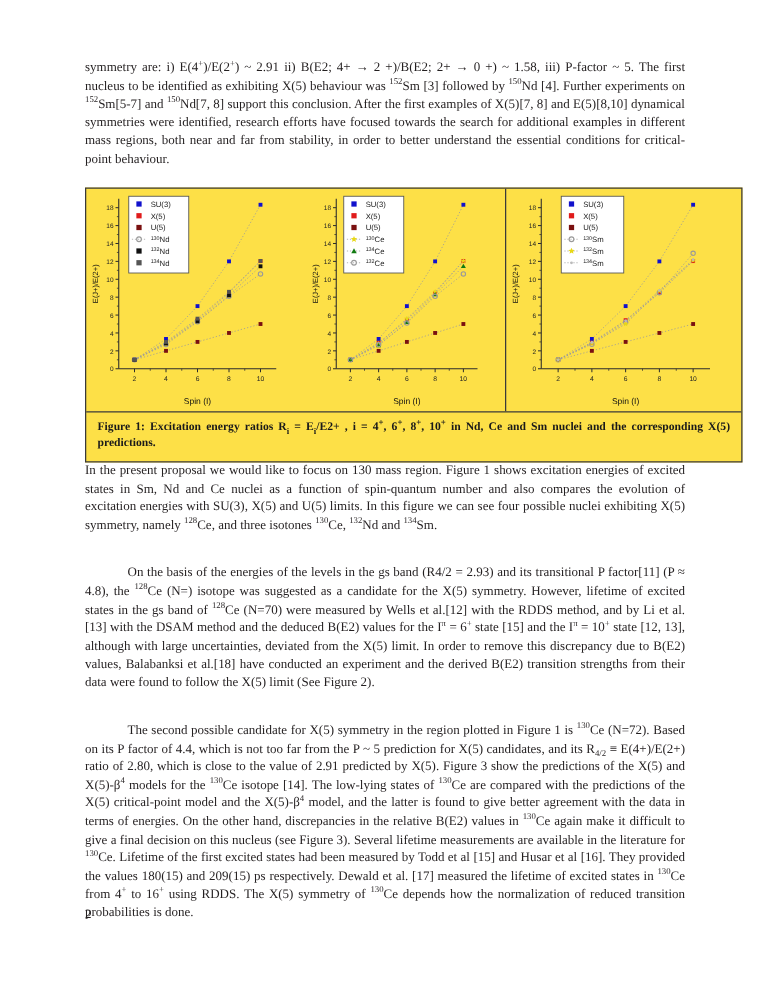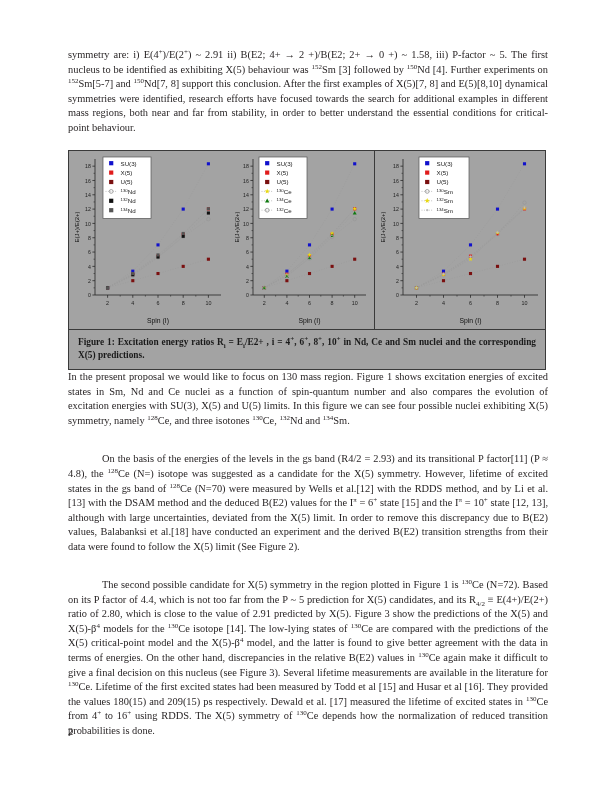--- a/index.html
+++ b/index.html
@@ -37,23 +37,23 @@
   }
   p.body-text + p.body-text { margin-top: 24px; }
   .indent { display: inline-block; width: 34px; }
   sup { font-size: 7px; vertical-align: super; line-height: 0; }
   sub { font-size: 7px; vertical-align: sub; line-height: 0; }
 
   
   .figure-block {
     margin-top: 15px;
     border: 1.1px solid #3a3a3a;
-    width: 478px;
+    width: 526px;
     box-sizing: border-box;
-    background: #a3a3a3;
+    background: #fde047;
   }
   .panels {
     display: flex;
     height: 178px;
     box-sizing: border-box;
   }
   .panel {
     position: relative;
     box-sizing: border-box;
   }

